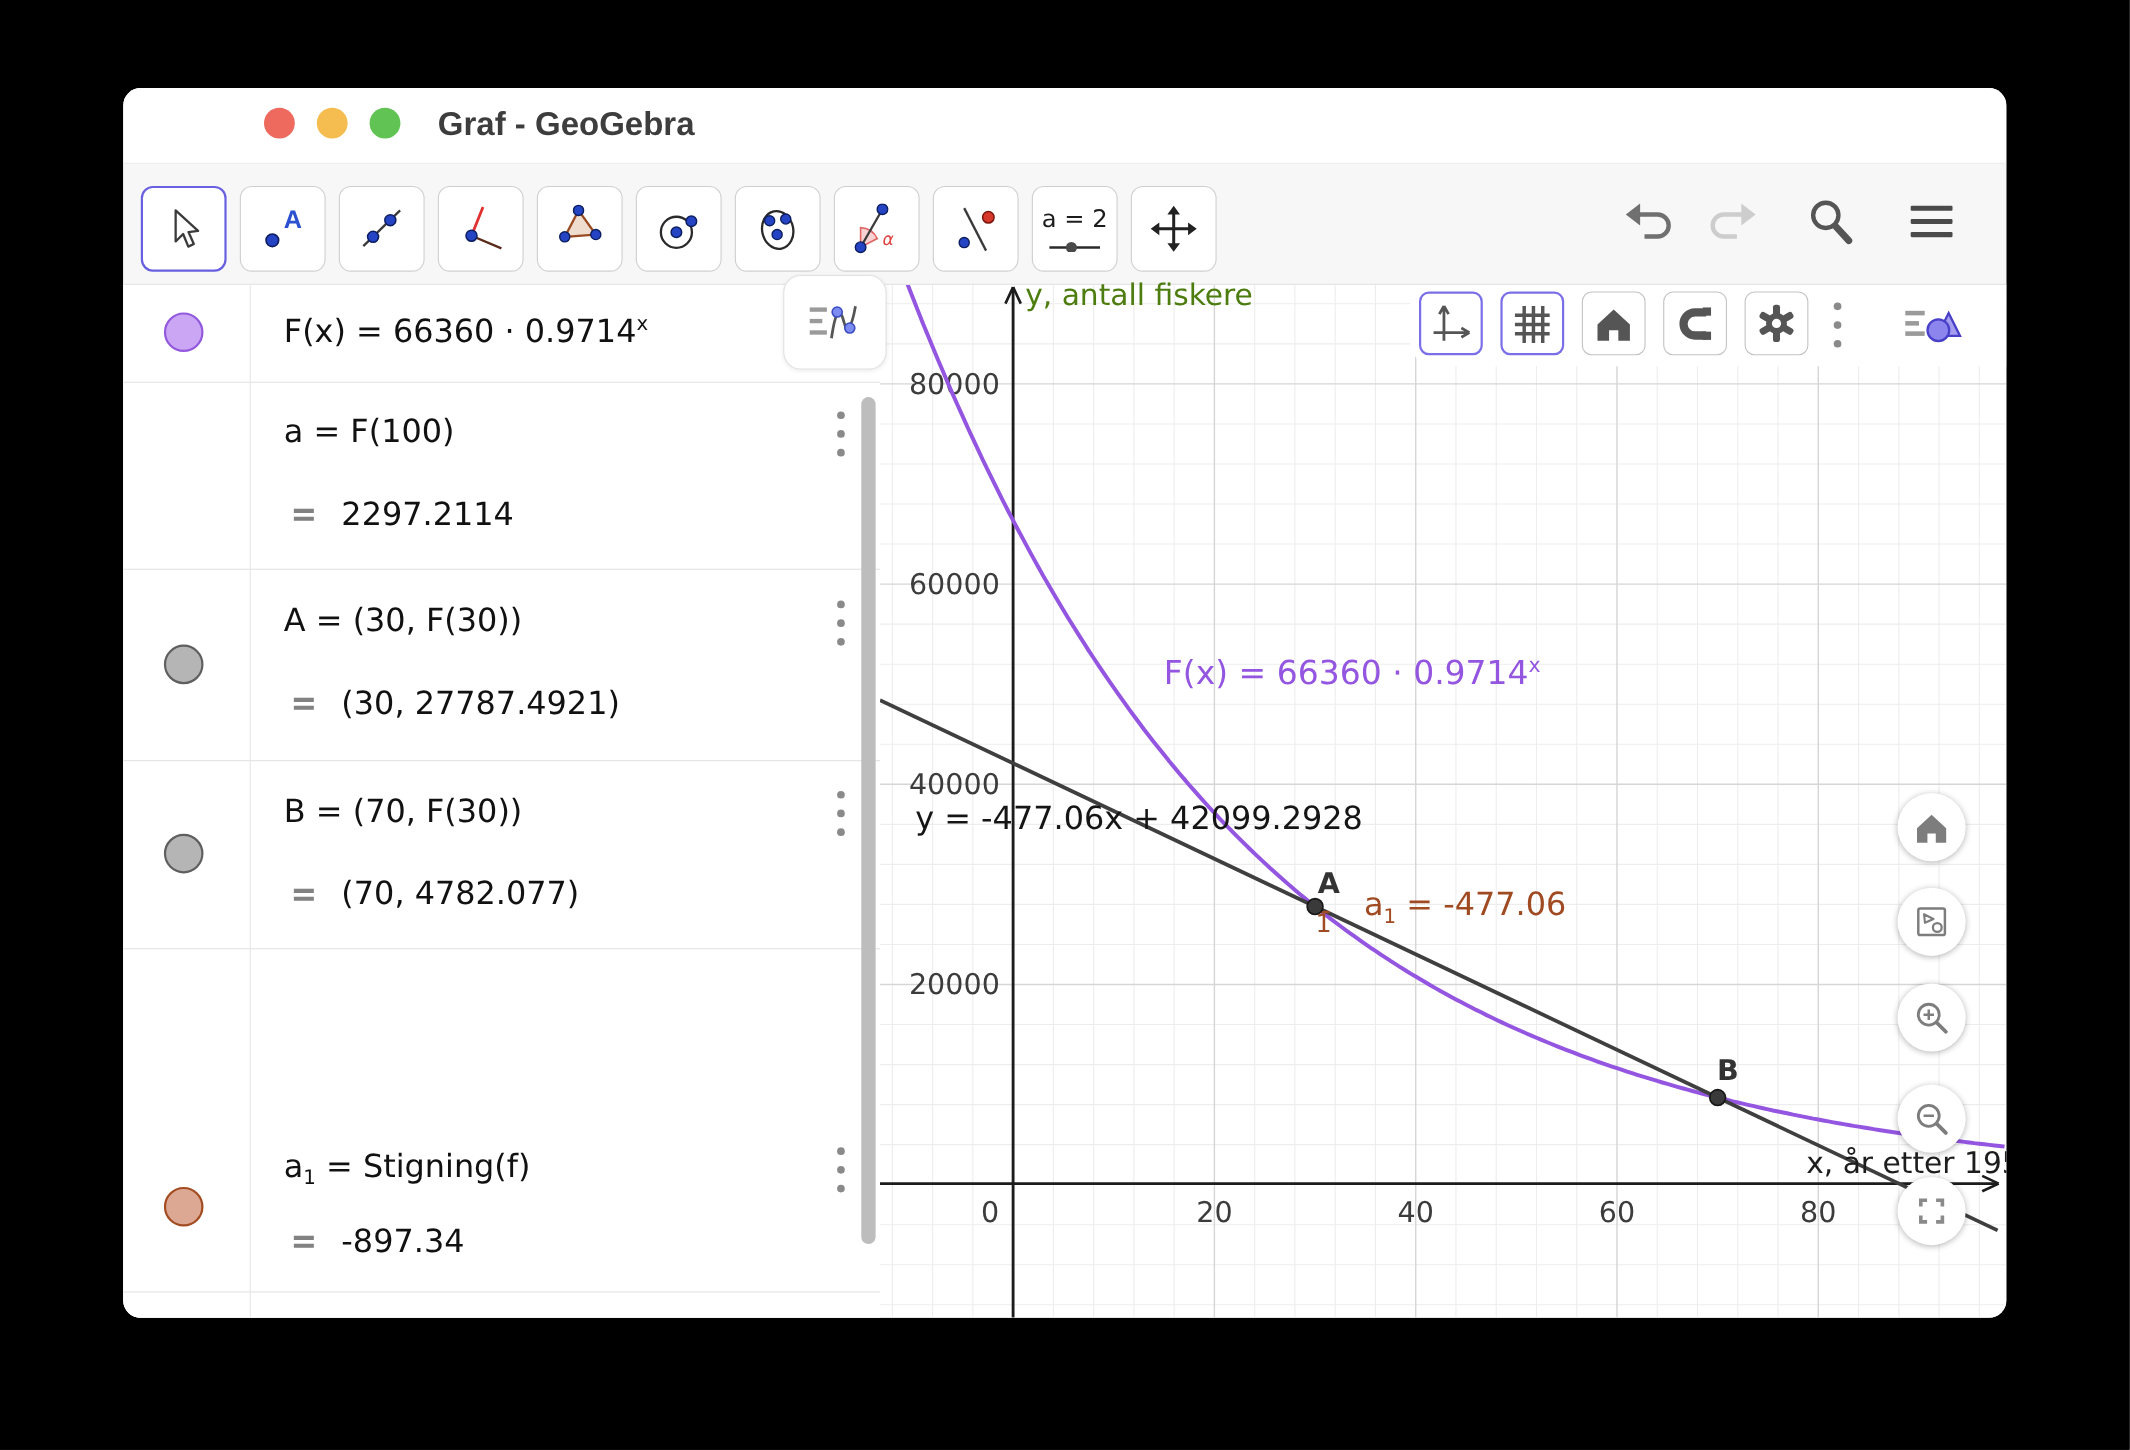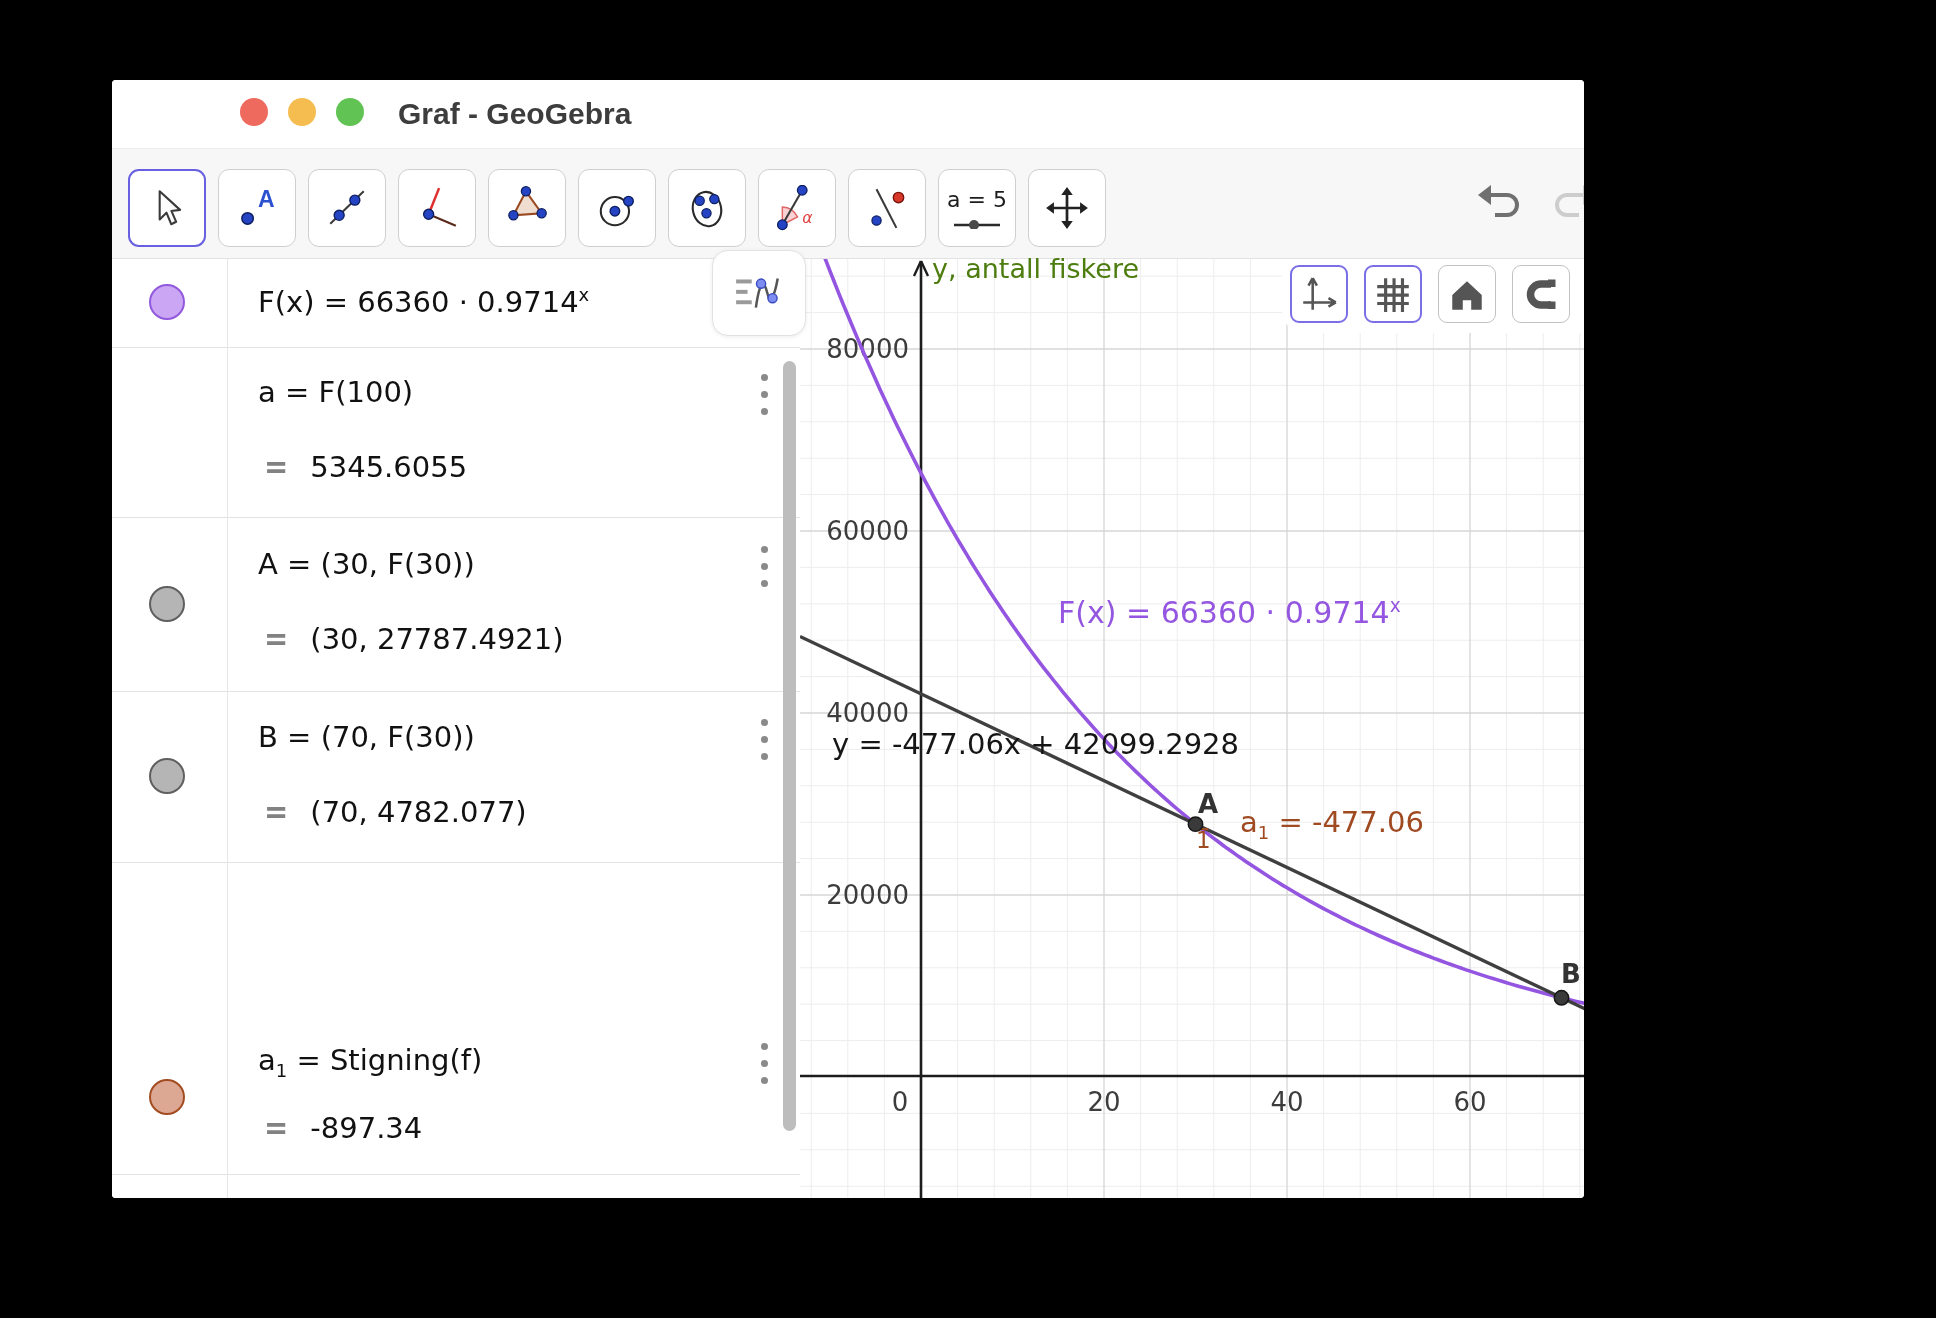--- a/index.html
+++ b/index.html
@@ -1,18 +1,18 @@
 <!DOCTYPE html>
 <html><head>
 <meta charset="utf-8">
 <style>
   html,body{margin:0;padding:0;background:#000;width:1936px;height:1318px;overflow:hidden;
     font-family:"Liberation Sans",sans-serif;-webkit-font-smoothing:antialiased;}
-  .window{position:absolute;left:112px;top:80px;width:1472px;height:1118px;background:#fff;
-    border-radius:4px;overflow:hidden;box-shadow:0 24px 70px rgba(0,0,0,.55);}
+  .window{position:absolute;left:112px;top:80px;width:1712px;height:1118px;background:#fff;
+    border-radius:16px;overflow:hidden;box-shadow:0 24px 70px rgba(0,0,0,.55);}
   
   .titlebar{position:absolute;left:0;top:0;right:0;height:68px;background:#fff;border-bottom:1px solid #ececec;}
   .tl{position:absolute;top:18px;width:28px;height:28px;border-radius:50%;}
   .tl.red{left:128px;background:#ee6a5f;}
   .tl.yellow{left:176px;background:#f5bd4f;}
   .tl.green{left:224px;background:#61c354;}
   .title{position:absolute;left:286px;top:17px;font-size:30px;font-weight:bold;color:#3d3d3d;}
   
   .toolbar{position:absolute;left:0;top:69px;right:0;height:109px;background:#f7f7f7;border-bottom:1px solid #e2e2e2;}
   .tool{position:absolute;top:20px;width:78px;height:78px;background:#fff;border:1.6px solid #cfcfcf;
@@ -126,21 +126,21 @@
     </button>
     <button class="tool" style="left:736px">
       <svg width="46" height="46" viewBox="0 0 44 44">
         <line x1="12" y1="4" x2="31" y2="41" stroke="#3a3a3a" stroke-width="2"></line>
         <circle cx="12" cy="34" r="4.4" fill="#2544c4" stroke="#0c1e60" stroke-width="1.2"></circle>
         <circle cx="33" cy="12" r="5" fill="#d6382a" stroke="#7a150e" stroke-width="1.3"></circle>
       </svg>
     </button>
     <button class="tool" style="left:826px">
       <div class="slider-tool">
-        <span>a = 5</span>
+        <span>a = 2</span>
         <svg width="50" height="13" viewBox="0 0 50 13">
             <line x1="2" y1="9" x2="48" y2="9" stroke="#2a2a2a" stroke-width="2.4"></line>
             <circle cx="22" cy="9" r="5" fill="#4a4a4a"></circle>
           </svg>
       </div>
     </button>
     <button class="tool" style="left:916px">
       <svg width="46" height="46" viewBox="0 0 44 44">
         <path d="M22 6 V38 M6 22 H38" stroke="#222" stroke-width="2.6"></path>
         <path d="M22 2 L16.5 9.5 H27.5 Z M22 42 L16.5 34.5 H27.5 Z M2 22 L9.5 16.5 V27.5 Z M42 22 L34.5 16.5 V27.5 Z" fill="#222"></path>
@@ -189,21 +189,21 @@
 
     <div class="algebra">
 
       <div class="arow" style="top:0;height:89px">
         <span class="marble m-purple"></span>
         <div class="aexpr" style="top:25px"><span>F(x) = 66360 · 0.9714</span><sup>x</sup></div>
       </div>
 
       <div class="arow" style="top:89px;height:170px">
         <div class="atitle" style="top:27px">a = F(100)</div>
-        <div class="avalue" style="top:102px"><span class="geq">=</span><span>5345.6055</span></div>
+        <div class="avalue" style="top:102px"><span class="geq">=</span><span>2297.2114</span></div>
         <div class="kebab" style="top:26px">
             <i></i>
             <i></i>
             <i></i>
           </div>
       </div>
 
       <div class="arow" style="top:259px;height:174px">
         <span class="marble m-gray"></span>
         <div class="atitle" style="top:29px">A = (30, F(30))</div>

